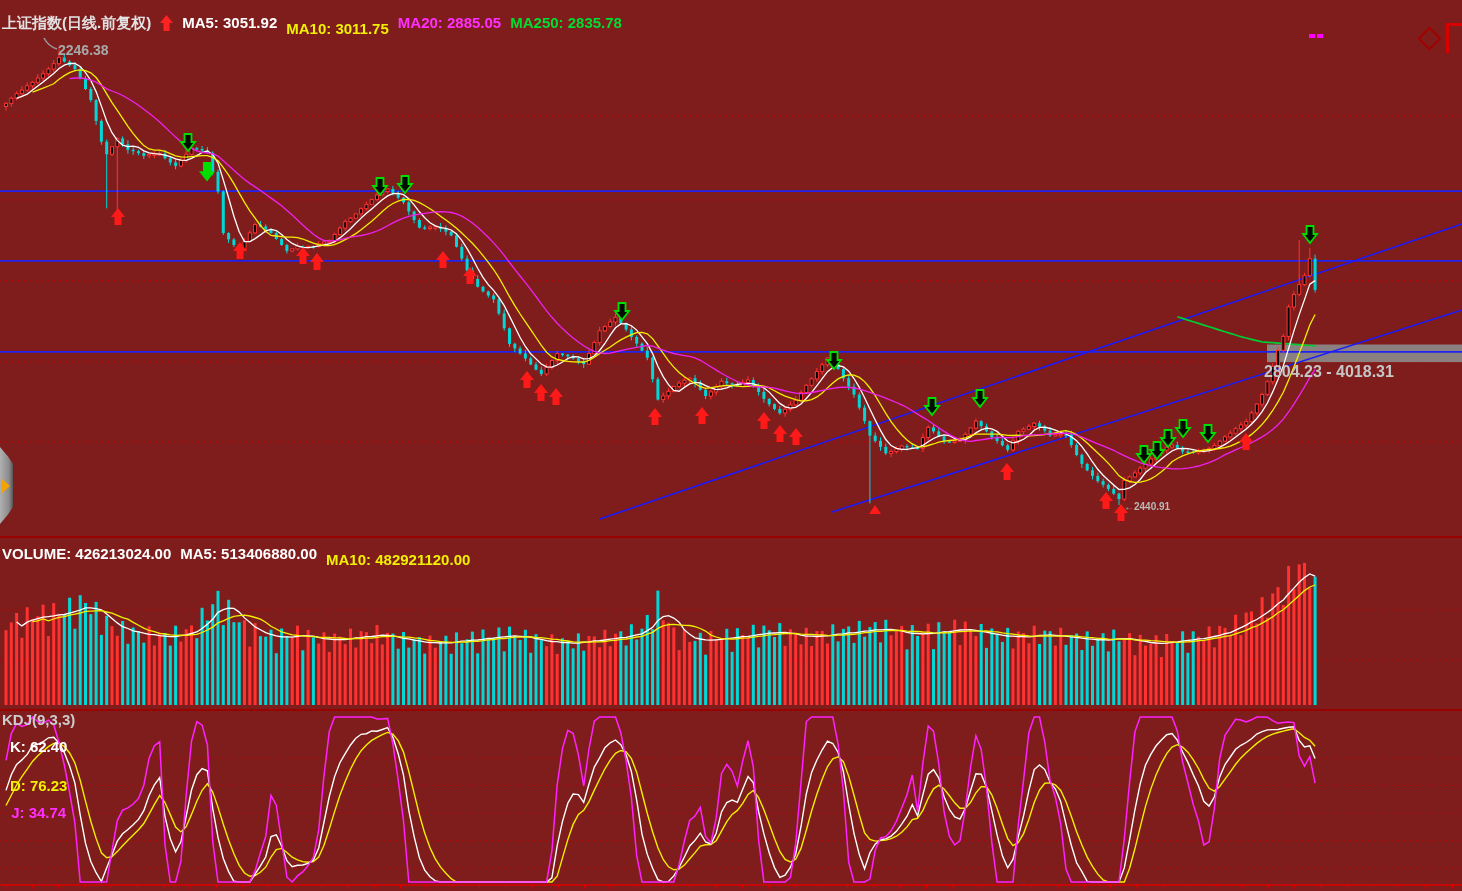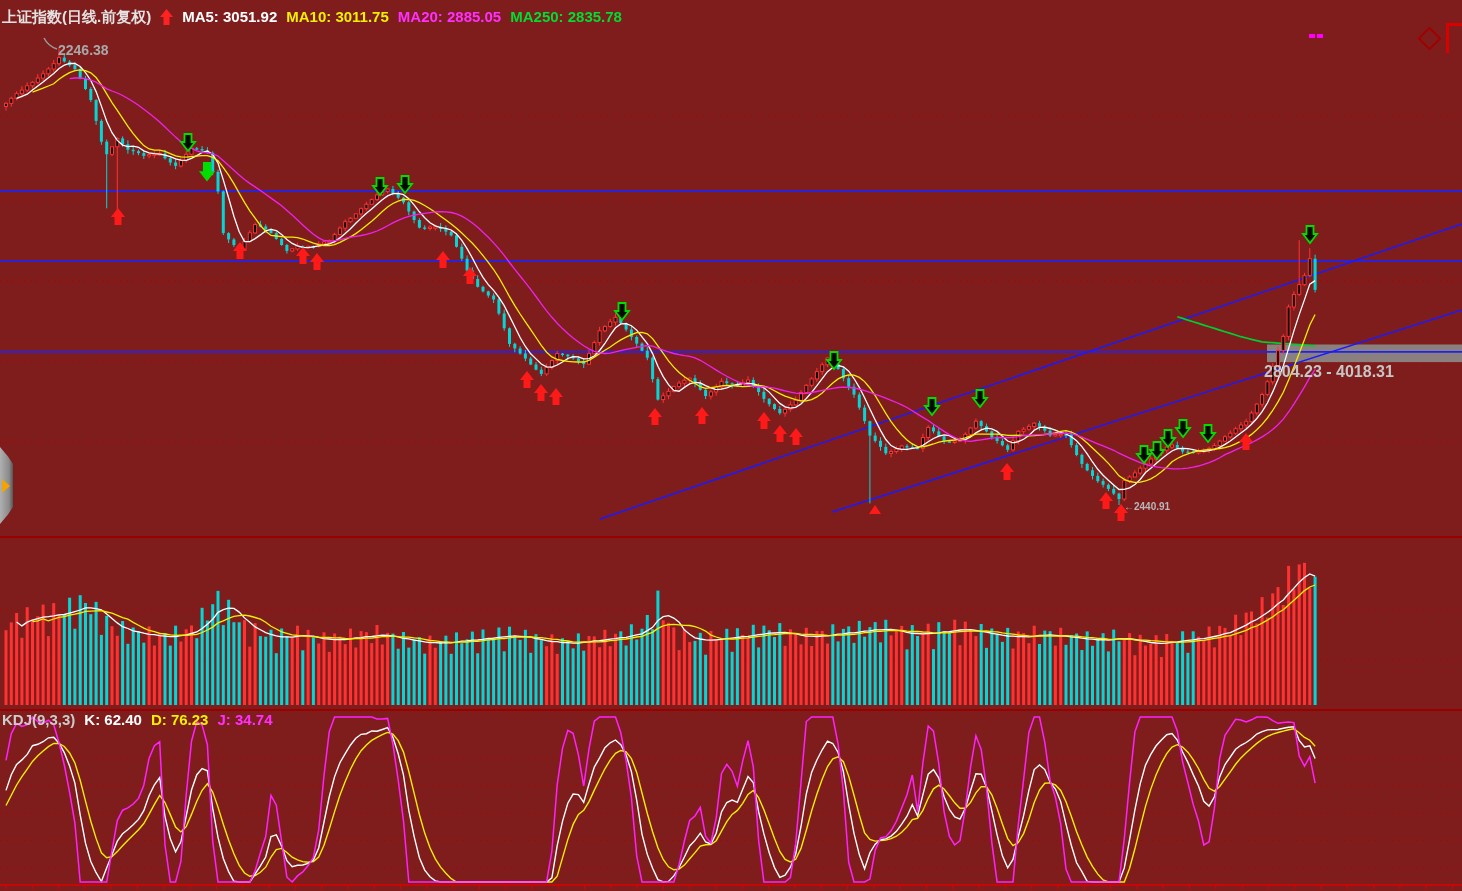--- a/index.html
+++ b/index.html
@@ -3,21 +3,21 @@
 <meta charset="utf-8">
 <style>
   html,body{margin:0;padding:0;background:#000;}
   #app{position:relative;width:1462px;height:891px;background:#7f1d1d;overflow:hidden;
        font-family:"Liberation Sans",sans-serif;padding-left:32px;}
   svg{position:absolute;left:0;display:block;}
   .hdr{position:absolute;display:flex;gap:9px;font-size:15px;font-weight:700;
        white-space:pre;line-height:18px;align-items:center;z-index:5;}
   .c-title{color:#e2e2e2;}
   .c-white{color:#ffffff;}
-  .c-yellow{color:#f0f000;}
+  .c-yellow{color:#f0f000;margin-top:12px;}
   .c-magenta{color:#ff2fff;}
   .c-green{color:#00dd33;}
   .anno{position:absolute;font-weight:700;z-index:6;}
   #anno-peak{left:58px;top:42px;font-size:14px;color:#a8a8a8;}
   #anno-trough{left:1124px;top:501px;font-size:10px;color:#b8b8b8;}
   #anno-band{left:1264px;top:363px;font-size:16px;color:#c6c6c6;}
   .sep{position:absolute;left:0;width:1462px;height:2px;background:#990000;z-index:4;}
   #handle{position:absolute;left:0;top:447px;width:13px;height:77px;z-index:7;
           background:linear-gradient(90deg,#b0b0b0,#8a8a8a 70%,#555);
           clip-path:polygon(0 0,60% 12%,100% 22%,100% 78%,60% 88%,0 100%);}
@@ -39,22 +39,27 @@
     <span class="c-title">上证指数(日线.前复权)</span>
     <span><svg width="13" height="16" style="position:static">
           <path d="M6.5 0 L13 8 H9.5 V16 H3.5 V8 H0 Z" fill="#ff2222"></path>
         </svg></span>
     <span class="c-white">MA5: 3051.92</span>
     <span class="c-yellow">MA10: 3011.75</span>
     <span class="c-magenta">MA20: 2885.05</span>
     <span class="c-green">MA250: 2835.78</span>
   </div>
 
+  <div class="hdr" style="left:2px;top:539px;">
+    <span class="c-white">VOLUME: 426213024.00</span>
+    <span class="c-white">MA5: 513406880.00</span>
+    <span class="c-yellow">MA10: 482921120.00</span>
+  </div>
 
-  <div class="hdr" style="left:2px;top:711px;">
+  <div class="hdr" style="left:2px;top:711px;flex-direction:column;">
     <span style="color:#cccccc">KDJ(9,3,3)</span>
     <span class="c-white">K: 62.40</span>
     <span class="c-yellow">D: 76.23</span>
     <span class="c-magenta">J: 34.74</span>
   </div>
 
   <svg id="svg-main" width="1462" height="537" style="top:0;z-index:1">
       <g>
         <line x1="0" y1="115.79775908130317" x2="1462" y2="115.79775908130317" stroke="#b40000" stroke-width="1.2" stroke-dasharray="1.5 4.5"></line>
         <line x1="0" y1="199.9318952111329" x2="1462" y2="199.9318952111329" stroke="#b40000" stroke-width="1.2" stroke-dasharray="1.5 4.5"></line>

